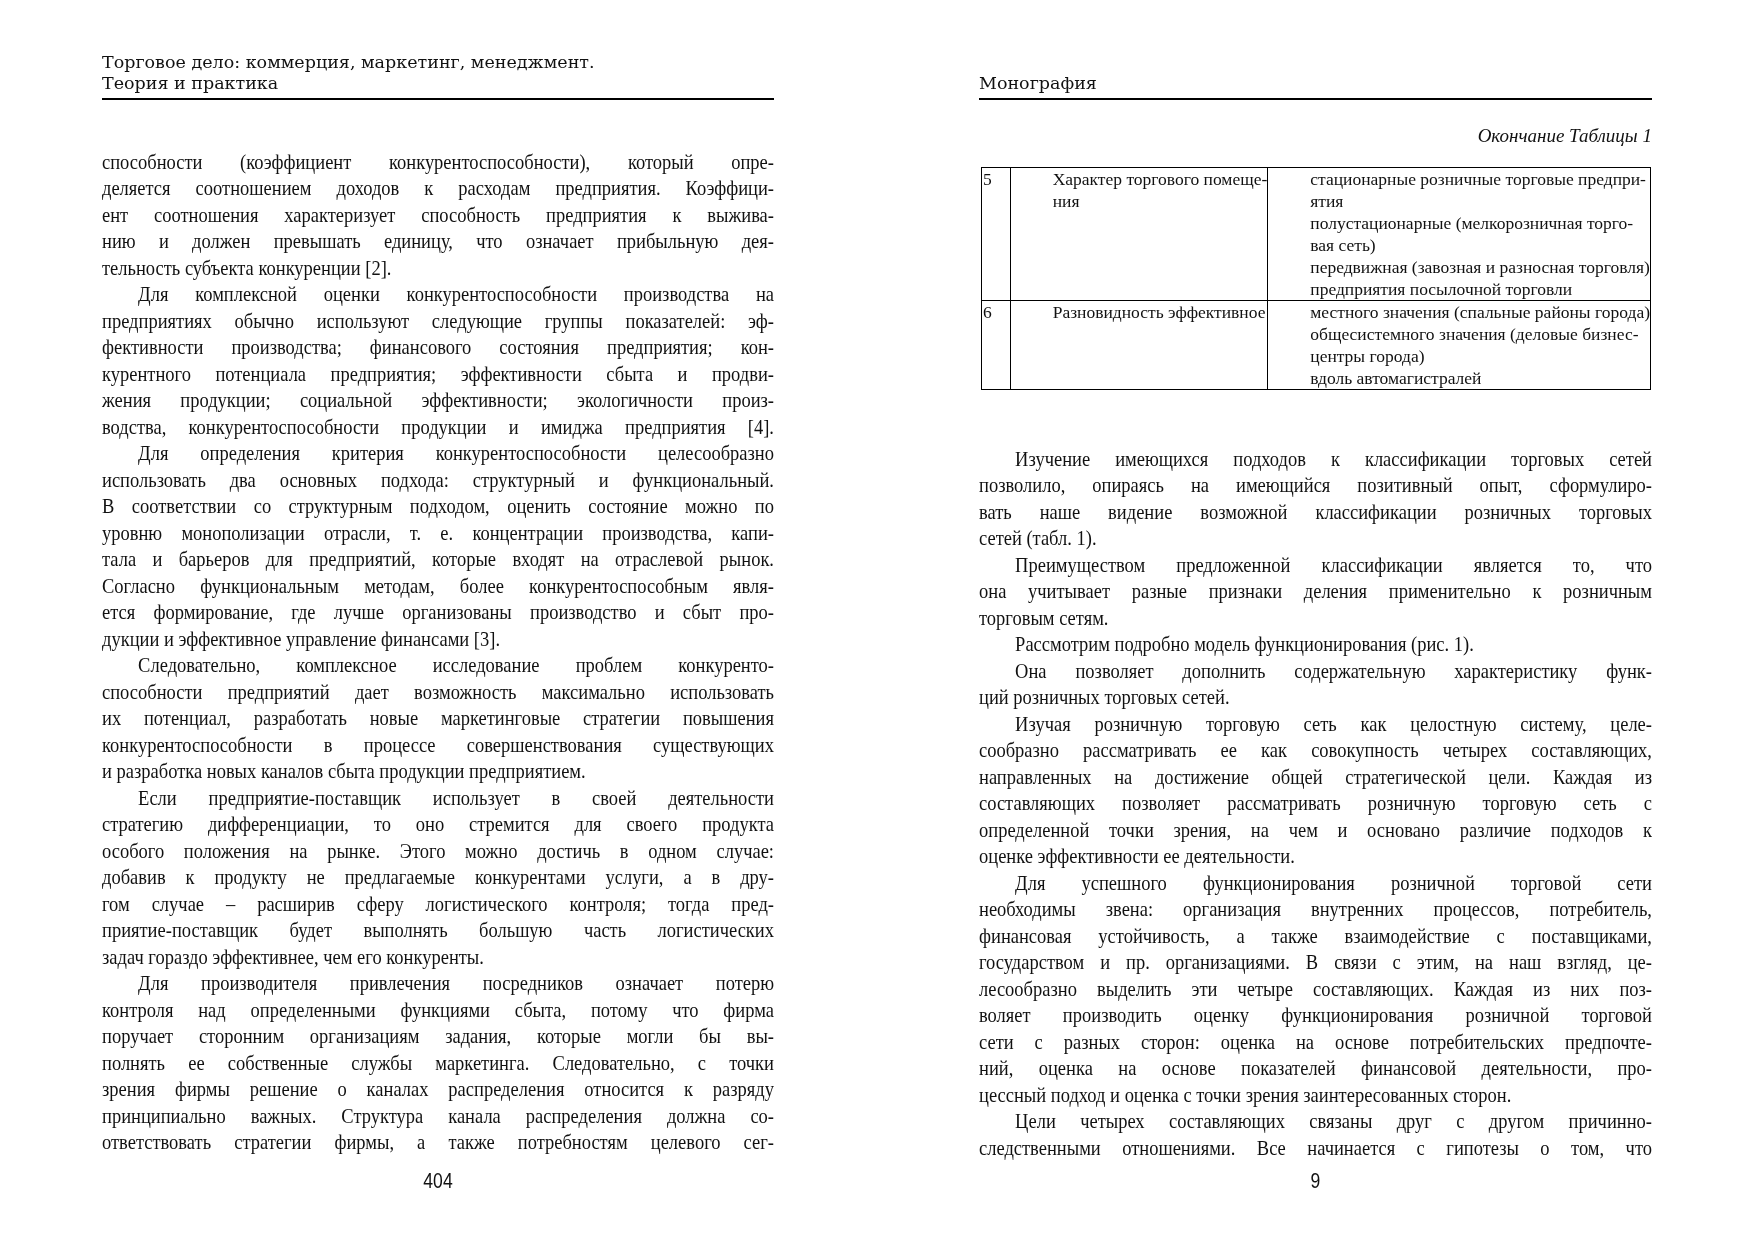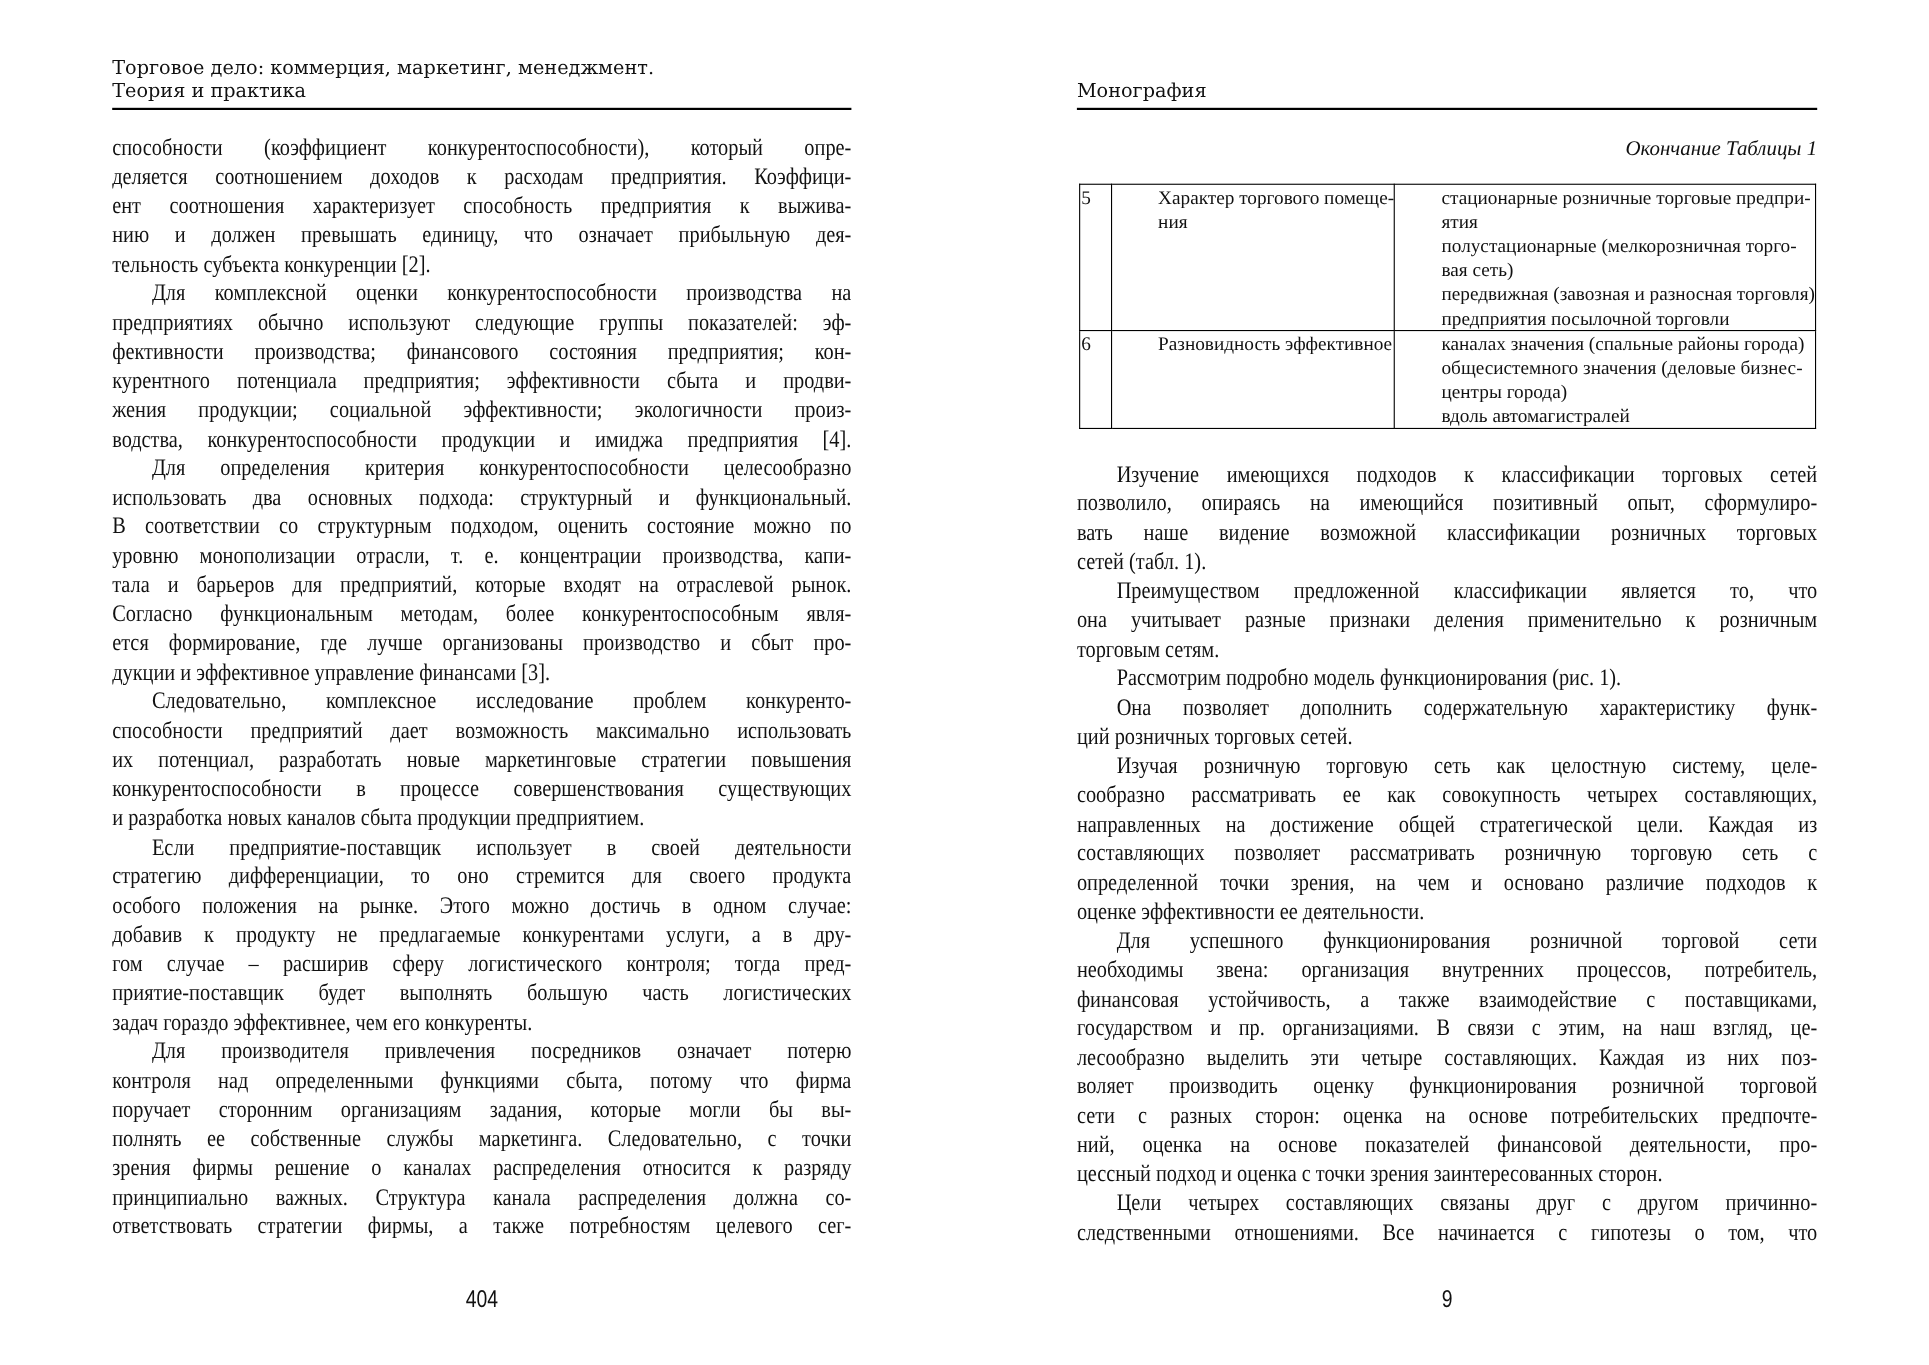--- a/index.html
+++ b/index.html
@@ -7,21 +7,21 @@
   .page { position: absolute; top: 0; height: 960px; }
   .page-left { left: 102px; width: 672px; }
   .page-right { left: 979px; width: 673px; }
 
   .running-header { position: absolute; left: 0; right: 0; top: 52px; height: 47px;
     font-family: "DejaVu Serif", serif; font-size: 17.5px; line-height: 21px; color: #111; }
   .running-header .hline { white-space: nowrap; }
   .running-header.right { text-align: left; top: 73px; height: 26px; }
   .header-rule { position: absolute; left: 0; right: 0; top: 98px; height: 0; border-top: 2.5px solid #000; }
 
-  .body-lines { position: absolute; left: 0; right: 0; }
+  .body-lines { position: absolute; left: 0; right: 0; margin-top: 28px; }
   .line { position: relative; height: 26.5px; white-space: nowrap; }
   .line .txt { position: absolute; left: 0; bottom: 4px; transform-origin: 0 100%;
     font-family: "Liberation Serif", serif; font-size: 21.5px; line-height: 21px; white-space: nowrap; display: block; }
   .line.justify .txt { text-align: justify; text-align-last: justify; }
   .line.indent .txt { padding-left: 42px; box-sizing: border-box; }
 
   .caption { position: absolute; right: 0; top: 125px; font-family: "Liberation Serif", serif;
     font-style: italic; font-size: 19px; color: #111; white-space: nowrap; }
 
   table.cls { position: absolute; left: 2px; top: 167px; width: 670px; border-collapse: collapse;
@@ -186,21 +186,21 @@
             <span class="cell-line">передвижная (завозная и разносная торговля)</span>
             <span class="cell-line">предприятия посылочной торговли</span>
           </td>
         </tr>
         <tr>
           <td class="c-num">6</td>
           <td class="c-feat">
             <span class="cell-line">Разновидность эффективное</span>
           </td>
           <td>
-            <span class="cell-line">каналах значения (спальные районы города)</span>
+            <span class="cell-line">местного значения (спальные районы города)</span>
             <span class="cell-line">общесистемного значения (деловые бизнес-</span>
             <span class="cell-line">центры города)</span>
             <span class="cell-line">вдоль автомагистралей</span>
           </td>
         </tr>
       </tbody>
   </table>
 
   <div class="body-lines" id="right-lines" style="top:419px;">
       <div class="line justify indent">

